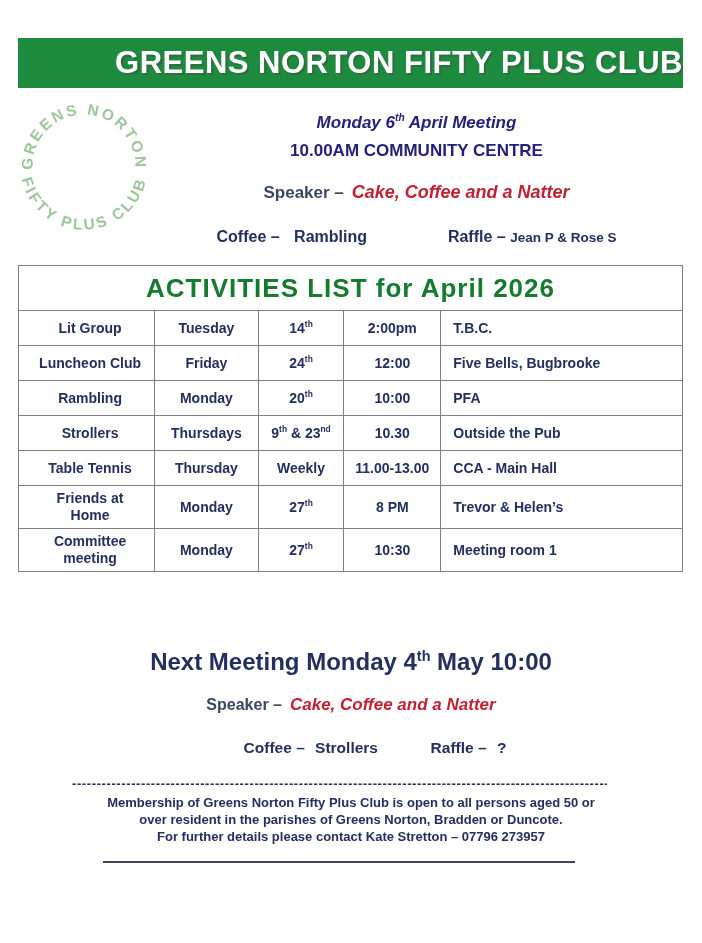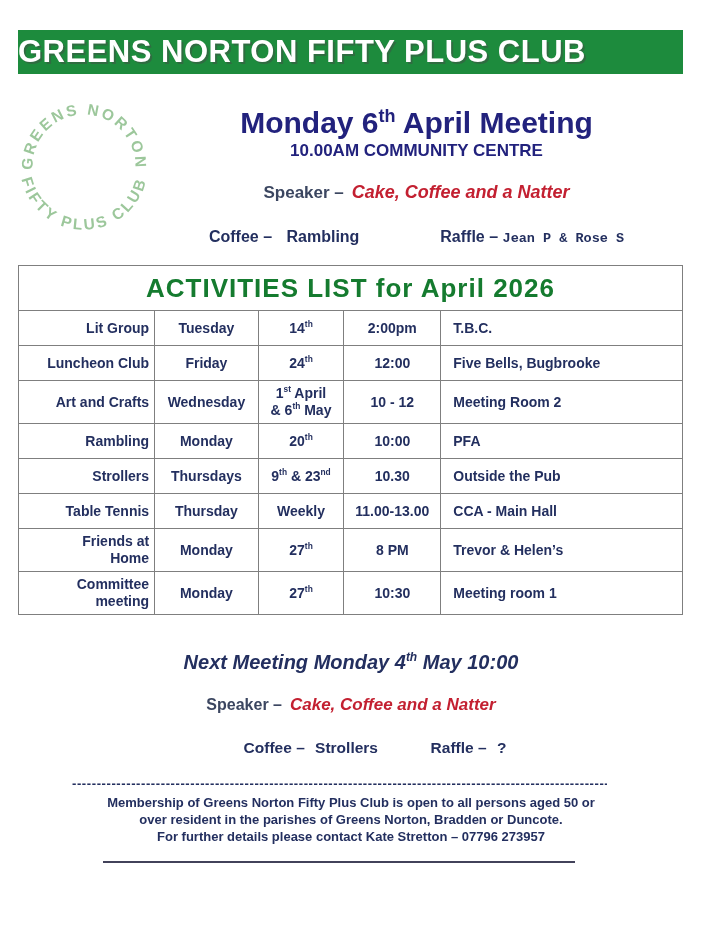--- a/index.html
+++ b/index.html
@@ -13,39 +13,39 @@
     --table-border:#7f7f7f;
   }
   *{margin:0;padding:0;box-sizing:border-box;}
   html,body{background:#fff;}
   .page{
     position:relative;width:702px;height:943px;background:#ffffff;
     font-family:"Liberation Sans",sans-serif;overflow:hidden;
   }
   
   .banner{
-    position:absolute;left:18px;top:30px;width:665px;height:44px;
+    position:absolute;left:18px;top:38px;width:665px;height:50px;
     background:var(--banner-green);
-    display:flex;align-items:center;justify-content:flex-start;
+    display:flex;align-items:center;justify-content:flex-end;
   }
   .banner-text{
     color:#ffffff;font-weight:bold;font-size:31px;letter-spacing:.5px;
     text-shadow:2px 2px 0 rgba(70,70,70,.45);
     white-space:nowrap;
   }
   
   .logo{position:absolute;left:12px;top:94px;width:144px;height:144px;}
   .logo text{
     font-family:"Liberation Sans",sans-serif;font-weight:bold;font-size:15px;
     letter-spacing:2.5px;fill:var(--logo-green);
   }
   
   .intro{position:absolute;left:150px;top:108px;width:533px;text-align:center;}
   .meeting-title{
-    color:var(--heading-blue);font-weight:bold;font-size:30px;line-height:30px;
+    color:var(--heading-blue);font-weight:bold;font-size:17px;line-height:30px;font-style:italic;
   }
   .meeting-title sup,.next-title sup,td sup{
     font-size:.6em;vertical-align:super;line-height:0;
   }
   .venue-line{
     color:var(--heading-blue);font-weight:bold;font-size:17px;line-height:21px;margin-top:2px;
   }
   .speaker-line{margin-top:21px;white-space:nowrap;}
   .speaker-label{color:var(--speaker-gray);font-weight:bold;font-size:17px;}
   .speaker-value{color:var(--accent-red);font-weight:bold;font-style:italic;font-size:18px;margin-left:8px;}
@@ -57,27 +57,27 @@
   table{width:100%;border-collapse:collapse;table-layout:fixed;}
   th,td{border:1.5px solid var(--table-border);margin-top:48px;}
   th.tbl-title{
     height:45px;text-align:center;vertical-align:middle;
     color:var(--title-green);font-weight:bold;font-size:26px;letter-spacing:1px;
   }
   td{
     color:var(--body-navy);font-weight:bold;font-size:14px;line-height:17px;
     height:35px;vertical-align:middle;padding:4px 5px;
   }
-  td.c-activity{text-align:right;padding-left:12px;}
+  td.c-activity{text-align:center;padding-left:12px;}
   td.c-day,td.c-date,td.c-time{text-align:center;}
   td.c-location{text-align:left;padding-left:12px;}
   col.w1{width:20.5%}col.w2{width:15.6%}col.w3{width:12.9%}col.w4{width:14.6%}col.w5{width:36.4%}
   
   .bottom{position:absolute;left:0;top:646px;width:702px;text-align:center;}
-  .next-title{color:var(--body-navy);font-weight:bold;font-size:20px;line-height:24px;margin-top:4px;font-style:italic;}
+  .next-title{color:var(--body-navy);font-weight:bold;font-size:24px;line-height:24px;margin-top:4px;}
   .speaker-line2{margin-top:21px;white-space:nowrap;}
   .speaker-label2{color:var(--speaker-gray);font-weight:bold;font-size:16px;}
   .speaker-value2{color:var(--accent-red);font-weight:bold;font-style:italic;font-size:17px;margin-left:8px;}
   .coffee-line2{margin-top:24px;color:var(--body-navy);font-weight:bold;font-size:15.5px;white-space:nowrap;padding-left:48px;}
   .coffee-gap2{display:inline-block;width:44px;}
   .dashed-divider{
     margin:20px 0 0 72px;width:535px;height:14px;overflow:hidden;
     color:var(--body-navy);font-weight:bold;font-size:13px;line-height:13px;
     white-space:nowrap;text-align:left;letter-spacing:.6px;
   }
@@ -113,21 +113,21 @@
     <div class="meeting-title"><span>Monday 6</span><sup>th</sup><span> April Meeting</span></div>
     <div class="venue-line">10.00AM COMMUNITY CENTRE</div>
     <div class="speaker-line">
       <span class="speaker-label">Speaker –</span><span class="speaker-value">Cake, Coffee and a Natter</span>
     </div>
     <div class="coffee-line">
       <span>Coffee –</span>
       <span style="margin-left:10px;">Rambling</span>
       <span class="coffee-gap"></span>
       <span>Raffle –</span>
-      <span class="raffle-small" style="font-family:Liberation Mono, monospace;">Jean P &amp; Rose S</span>
+      <span class="raffle-small" style="">Jean P &amp; Rose S</span>
     </div>
   </div>
 
   <div class="table-wrap">
     <table>
       <colgroup>
           <col class="w1">
           <col class="w2">
           <col class="w3">
           <col class="w4">
@@ -145,27 +145,20 @@
         <td class="c-location"><span>T.B.C.</span></td>
       </tr>
       <tr>
         <td class="c-activity"><span>Luncheon Club</span></td>
         <td class="c-day"><span>Friday</span></td>
         <td class="c-date"><span>24</span><sup>th</sup></td>
         <td class="c-time"><span>12:00</span></td>
         <td class="c-location"><span>Five Bells, Bugbrooke</span></td>
       </tr>
       <tr>
-        <td class="c-activity"><span>Art and Crafts</span></td>
-        <td class="c-day"><span>Wednesday</span></td>
-        <td class="c-date"><span>1</span><sup>st</sup><span> April</span><br><span>&amp; 6</span><sup>th</sup><span> May</span></td>
-        <td class="c-time"><span>10 - 12</span></td>
-        <td class="c-location"><span>Meeting Room 2</span></td>
-      </tr>
-      <tr>
         <td class="c-activity"><span>Rambling</span></td>
         <td class="c-day"><span>Monday</span></td>
         <td class="c-date"><span>20</span><sup>th</sup></td>
         <td class="c-time"><span>10:00</span></td>
         <td class="c-location"><span>PFA</span></td>
       </tr>
       <tr>
         <td class="c-activity"><span>Strollers</span></td>
         <td class="c-day"><span>Thursdays</span></td>
         <td class="c-date"><span>9</span><sup>th</sup><span> &amp; 23</span><sup>nd</sup></td>

